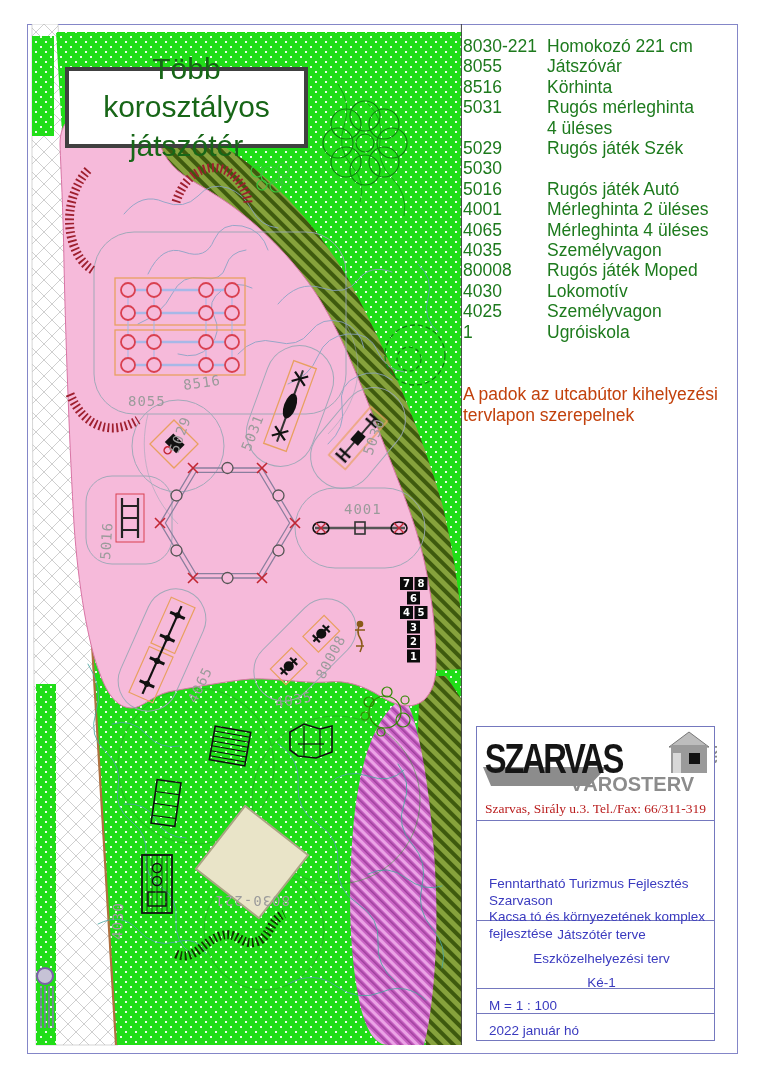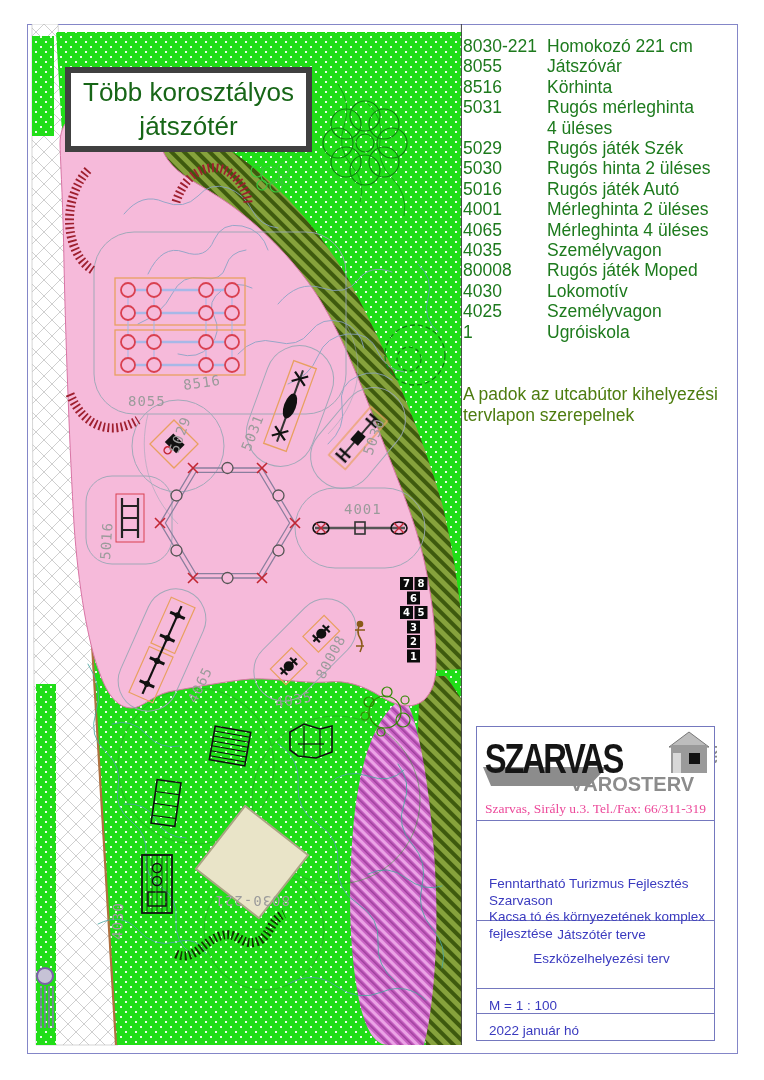--- a/index.html
+++ b/index.html
@@ -3,36 +3,36 @@
 <meta charset="utf-8">
 <style>
   html,body{margin:0;padding:0;background:#fff;}
   body{width:764px;height:1080px;position:relative;overflow:hidden;
        font-family:"Liberation Sans",sans-serif;}
   .page-border{position:absolute;left:27px;top:24px;width:711px;height:1030px;
        border:1px solid #8486c8;box-sizing:border-box;}
   #map{position:absolute;left:28px;top:24px;}
   
   .plan-title{position:absolute;left:65px;top:67px;width:235px;height:73px;
-       background:#fff;border:6px solid #404040;display:flex;align-items:center;justify-content:center;
-       text-align:center;color:#176617;font-size:26px;line-height:1.28;white-space:pre-line;}
+       background:#fff;border:4px solid #404040;display:flex;align-items:center;justify-content:center;
+       text-align:center;color:#176617;font-size:30px;line-height:1.28;white-space:pre-line;}
   
   .legend{position:absolute;left:463px;top:36px;width:274px;color:#1d7a1d;
        font-size:17.5px;line-height:20.4px;}
   .lrow{display:flex;}
   .lcode{width:84px;flex:none;}
   .lname{white-space:pre-line;}
-  .legend-note{position:absolute;left:463px;top:384px;width:278px;color:#4d7c0f;
+  .legend-note{position:absolute;left:463px;top:384px;width:278px;color:#c2410c;
        font-size:17.5px;line-height:21px;}
   
   .tb{position:absolute;left:476px;top:726px;width:239px;height:315px;
        border:1px solid #7478be;box-sizing:border-box;color:#3a3abf;font-size:13.5px;}
   .tb-row{border-bottom:1px solid #7478be;box-sizing:border-box;padding:6px 0 0 12px;}
   .tb-logo{height:94px;padding:4px 0 0 0;text-align:center;}
-  .tb-addr{font-family:"Liberation Serif",serif;color:#ec4899;font-size:13.5px;margin-top:1px;}
+  .tb-addr{font-family:"Liberation Serif",serif;color:#b91c1c;font-size:13.5px;margin-top:1px;}
   .tb-proj{height:52px;line-height:16.5px;white-space:pre-line;padding-top:7px;margin-top:48px;}
   .tb-docs{height:68px;text-align:center;}
   .tb-docs div{margin-bottom:9px;}
   .tb-scale{height:25px;display:flex;align-items:flex-end;}
   .tb-designer{height:48px;line-height:15.5px;position:relative;padding-top:5px;}
   .tb-date{height:27px;border-bottom:none;display:flex;align-items:center;}
   .sig{position:absolute;right:6px;top:2px;}
 </style>
 </head>
 <body>
@@ -379,21 +379,20 @@
       <span class="lcode">5031</span>
       <span class="lname">Rugós mérleghinta
 4 üléses</span>
     </div>
   <div class="lrow">
       <span class="lcode">5029</span>
       <span class="lname">Rugós játék Szék</span>
     </div>
   <div class="lrow">
       <span class="lcode">5030</span>
-      <span class="lname">Rugós hinta 2 üléses</span>
     </div>
   <div class="lrow">
       <span class="lcode">5016</span>
       <span class="lname">Rugós játék Autó</span>
     </div>
   <div class="lrow">
       <span class="lcode">4001</span>
       <span class="lname">Mérleghinta 2 üléses</span>
     </div>
   <div class="lrow">
@@ -438,20 +437,21 @@
       <text transform="translate(238,14) rotate(90)" font-family="Liberation Sans, sans-serif" font-size="13" font-weight="bold" fill="#8c8c8c">Kft</text>
     </svg>
     <div class="tb-addr">Szarvas, Sirály u.3. Tel./Fax: 66/311-319</div>
   </div>
   <div class="tb-row tb-proj">Fenntartható Turizmus Fejlesztés Szarvason
 Kacsa tó és környezetének komplex
 fejlesztése</div>
   <div class="tb-row tb-docs">
     <div>Játszótér terve</div>
     <div>Eszközelhelyezési terv</div>
+    <div>Ké-1</div>
   </div>
   <div class="tb-row tb-scale">
     <span>M = 1 : 100</span>
   </div>
   <div class="tb-row tb-date">
     <span>2022 január hó</span>
   </div>
 </div>
 
 </body></html>

